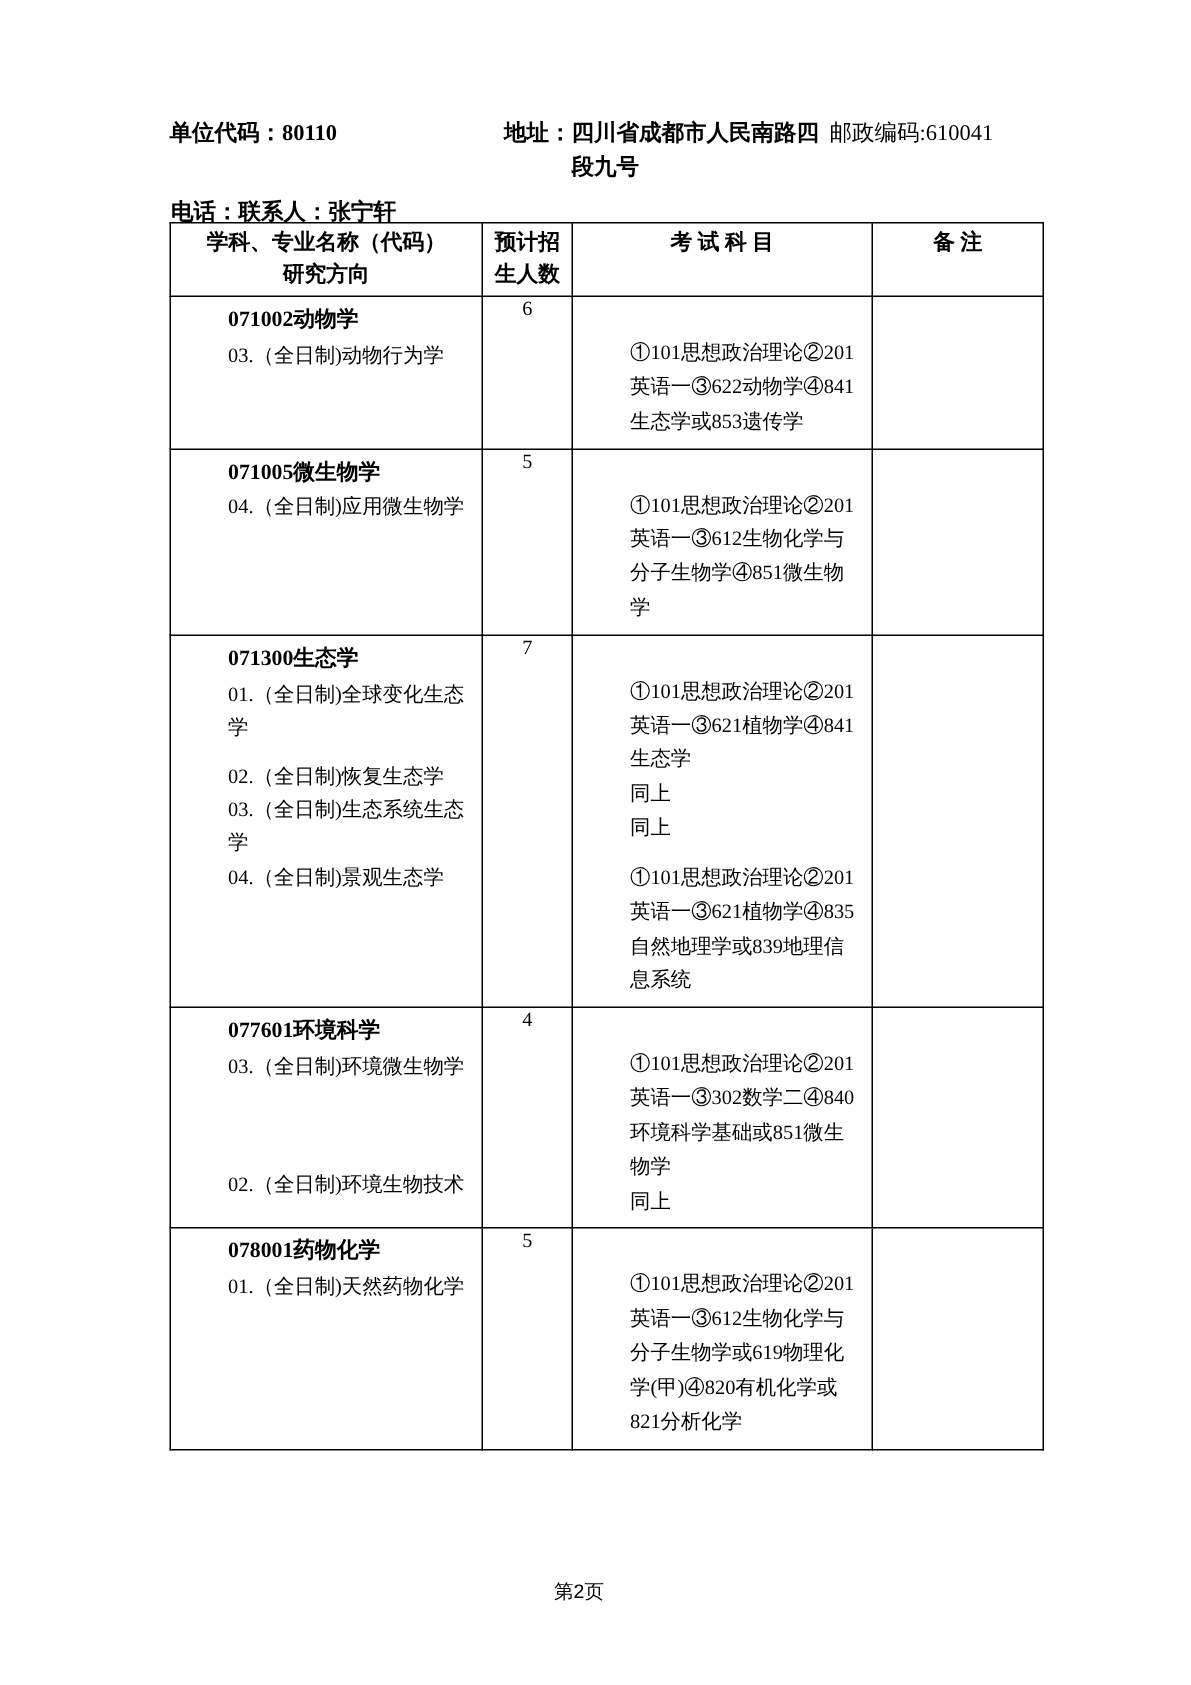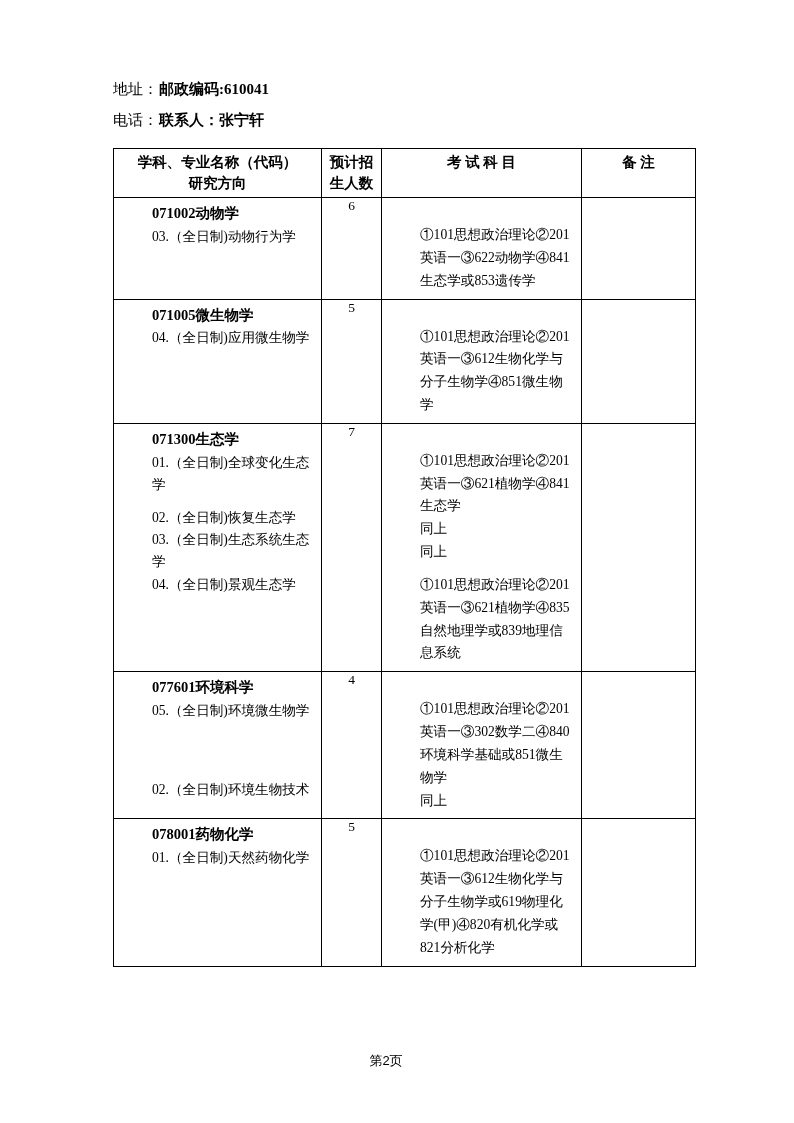--- a/index.html
+++ b/index.html
@@ -31,23 +31,23 @@
   }
   .hdr-row {
     display: flex;
     align-items: flex-start;
     margin-bottom: 8px;
   }
   .hdr-cell {
     white-space: nowrap;
   }
   .hdr-c1 { width: 222px; font-weight: bold; }
-  .hdr-c2 { width: 46px; font-weight: normal; }
+  .hdr-c2 { width: 46px; font-weight: bold; text-align: right; }
   .hdr-c3 { width: 172px; font-weight: bold; white-space: normal; line-height: 1.5; }
-  .hdr-c4 { font-weight: bold; white-space: nowrap; }
+  .hdr-c4 { font-weight: normal; white-space: nowrap; }
   .hdr-c5 { font-weight: bold; }
 
   table.main {
     position: absolute;
     left: 113px;
     top: 148px;
     width: 582px;
     border-collapse: collapse;
     table-layout: fixed;
   }
@@ -104,21 +104,23 @@
   }
   .blk { display: block; }
 </style>
 </head>
 <body>
 
 <div class="page">
 
   <div class="header-block">
     <div class="hdr-row">
+      <span class="hdr-cell hdr-c1">单位代码：80110</span>
       <span class="hdr-cell hdr-c2">地址：</span>
+      <span class="hdr-cell hdr-c3">四川省成都市人民南路四段九号</span>
       <span class="hdr-cell hdr-c4">邮政编码:610041</span>
     </div>
     <div class="hdr-row">
       <span class="hdr-cell hdr-c2">电话：</span>
       <span class="hdr-cell hdr-c5">联系人：张宁轩</span>
     </div>
   </div>
 
   <table class="main">
     <colgroup>
@@ -217,21 +219,21 @@
             <div class="exam-line">息系统</div>
           </div>
         </td>
         <td></td>
       </tr>
 
       <tr>
         <td>
           <div class="cell-pad">
             <div class="prog-title">077601环境科学</div>
-            <div class="dir-line">05.（全日制)环境微生物学</div>
+            <div class="dir-line">03.（全日制)环境微生物学</div>
             <div class="spacer-lg"></div>
             <div class="spacer-md"></div>
             <div class="dir-line">02.（全日制)环境生物技术</div>
           </div>
         </td>
         <td class="cell-center">4</td>
         <td>
           <div class="cell-pad">
             <div class="spacer-md"></div>
             <div class="exam-line">①101思想政治理论②201</div>

